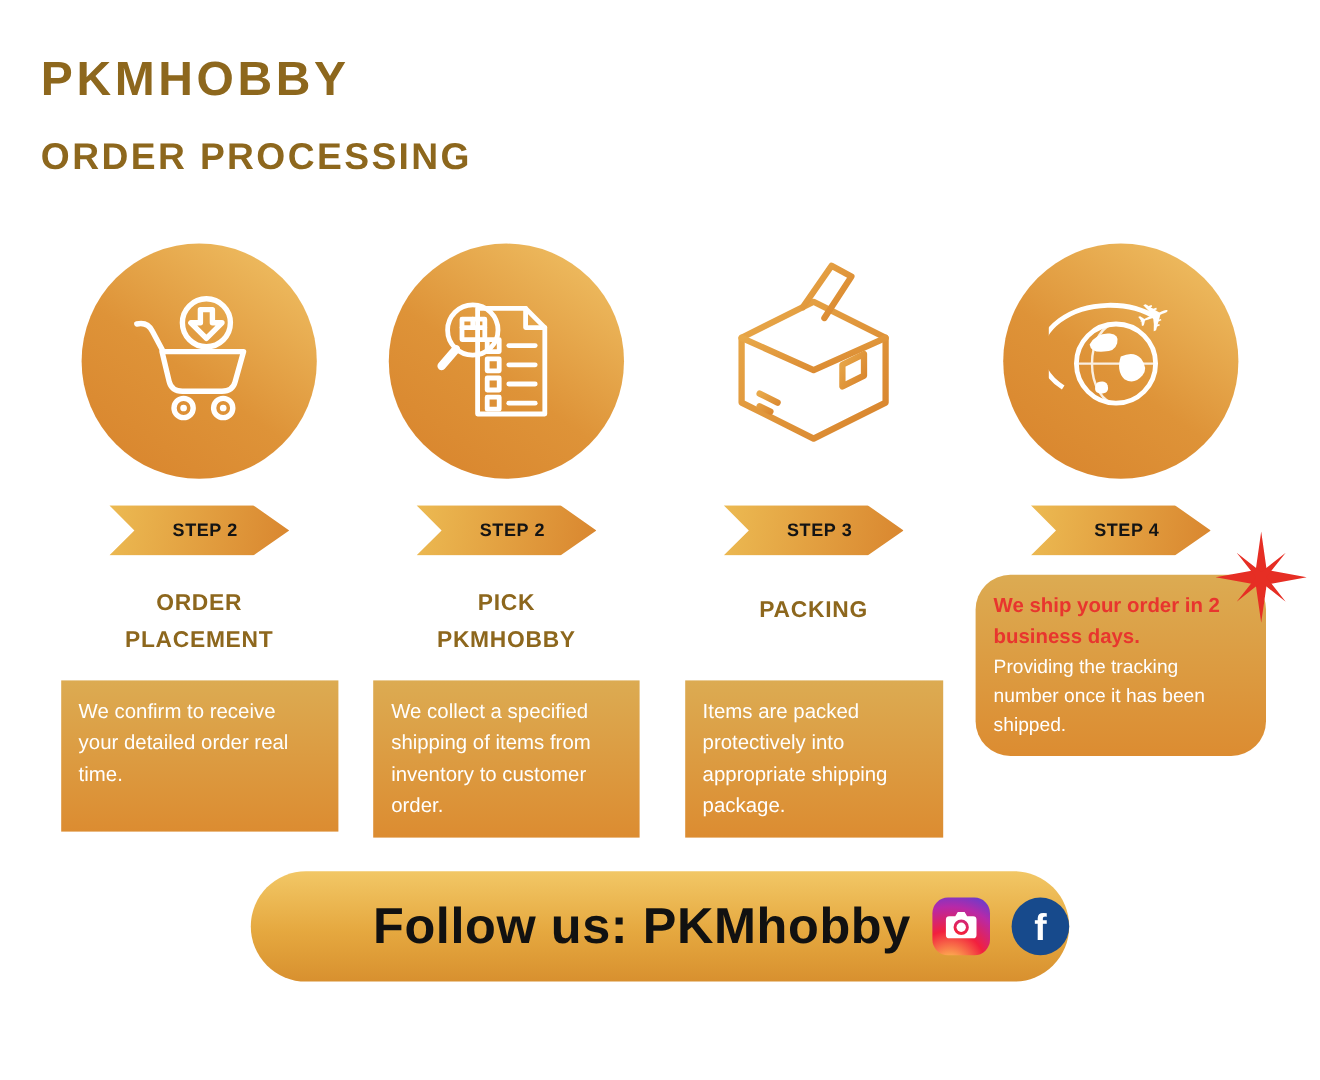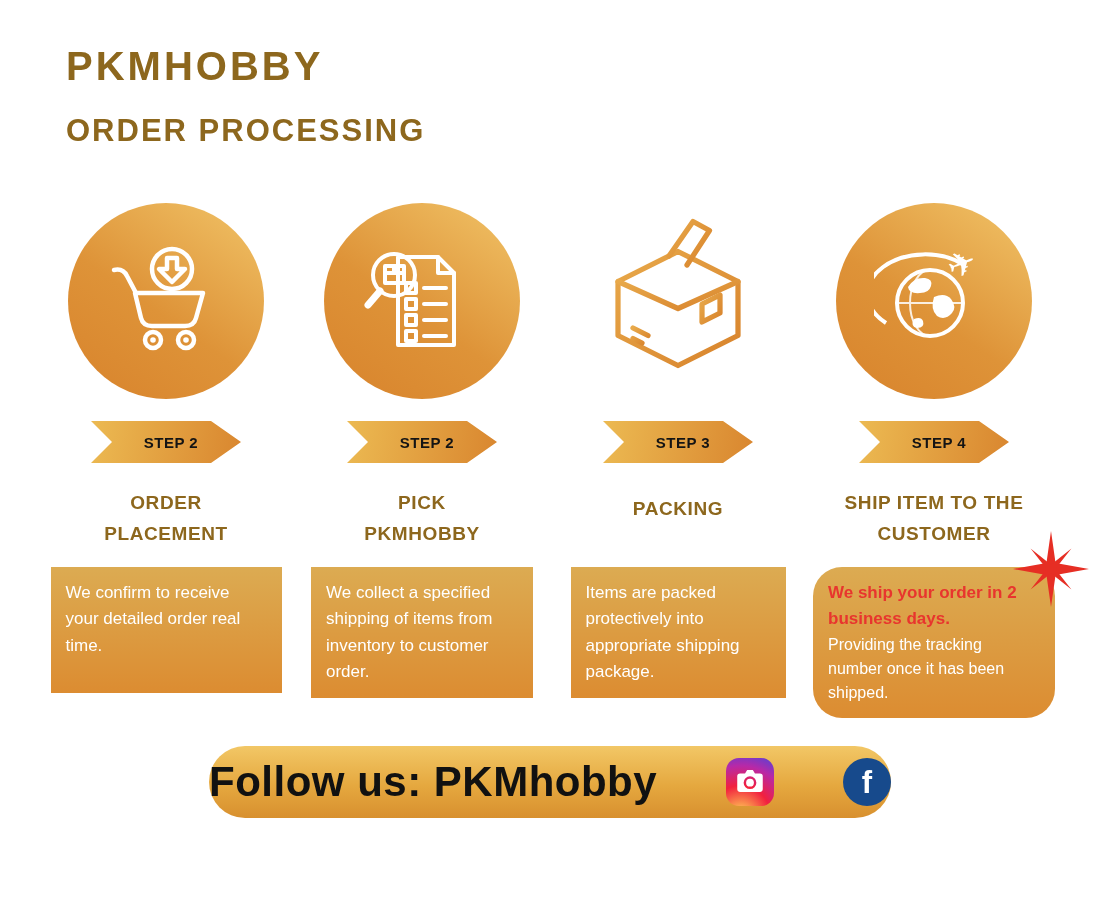--- a/index.html
+++ b/index.html
@@ -1,21 +1,21 @@
 <!DOCTYPE html>
 <html><head>
 <meta charset="utf-8">
 <style>
   * { margin:0; padding:0; box-sizing:border-box; }
   html,body { background:#ffffff; }
   body { font-family:"Liberation Sans", sans-serif; }
   .page { position:relative; width:1100px; height:900px; background:#ffffff; overflow:hidden; }
 
   
-  .header { padding:44px 0 0 66px; }
+  .header { padding:44px 0 0 34px; }
   .brand { font-size:40px; font-weight:800; letter-spacing:3px; color:#8d671d; }
   .subtitle { font-size:31px; font-weight:800; letter-spacing:2px; color:#8d671d; margin-top:24px; }
 
   
   .steps { display:grid; grid-template-columns:repeat(4,1fr); padding:0 42px; column-gap:8px; margin-top:54px; }
   .step-col { display:flex; flex-direction:column; align-items:center; }
 
   .icon-wrap { width:196px; height:196px; display:flex; align-items:center; justify-content:center; }
   .icon-circle { border-radius:50%; background:linear-gradient(215deg,#f1c468 0%, #de9338 55%, #d8832c 100%); }
   .icon-wrap svg.white-icon { width:120px; height:120px; }
@@ -46,23 +46,23 @@
   .step-col:nth-child(1) .desc { width:231px; min-height:126px; }
   .step-col:nth-child(2) .desc { width:222px; min-height:122px; }
   .step-col:nth-child(3) .desc { width:215px; min-height:126px; }
   .step-col:nth-child(4) .desc { width:242px; min-height:140px; position:relative; font-size:16px; line-height:1.5;border-radius:29px; }
   .desc-highlight { color:#e8352e; font-weight:bold; font-size:17px; display:block; margin-bottom:2px; }
 
   .starburst { position:absolute; top:-36px; right:-34px; width:76px; height:76px; }
 
   
   .footer {
-    margin:28px auto 0; width:682px; height:72px; border-radius:46px;
+    margin:28px auto 0; width:682px; height:92px; border-radius:46px;
     background:linear-gradient(180deg,#f2c766 0%, #e5a83f 55%, #d8902f 100%);
-    display:flex; align-items:center; justify-content:space-between; gap:18px;
+    display:flex; align-items:center; justify-content:flex-end; gap:18px;
   }
   .footer-text { font-size:42px; font-weight:800; color:#111111; letter-spacing:.5px; }
   .social { width:48px; height:48px; display:flex; align-items:center; justify-content:center; }
   .instagram {
     border-radius:13px;
     background:radial-gradient(circle at 30% 120%, #fec053 8%, #f2203e 45%, #b729a8 75%, #5342d6 100%);
   }
   .instagram svg { width:34px; height:34px; }
   .facebook { border-radius:50%; background:#174a8c; }
   .facebook span { color:#ffffff; font-weight:bold; font-size:31px; transform:translateY(1px); }
@@ -174,21 +174,20 @@
           </g>
           <path fill="#fff" d="M34 46 q6 -10 17 -9 q8 1 6 8 q-2 7 -11 7 q-11 1 -12 -6 z"></path>
           <path fill="#fff" d="M60 56 q11 -5 17 2 q6 8 1 14 q-7 8 -15 3 q-7 -7 -3 -19 z"></path>
           <path fill="#fff" d="M40 78 q7 -3 9 2 q2 7 -6 7 q-7 -1 -3 -9 z"></path>
           <text x="74" y="34" font-size="34" fill="#fff" transform="rotate(-22 90 24)">✈</text>
         </svg>
       </div>
       <div class="step-banner">
         <span>STEP 4</span>
       </div>
-      <div class="step-title">SHIP ITEM TO THE CUSTOMER</div>
       <div class="desc">
         <svg class="starburst" viewBox="0 0 100 100">
           <path fill="#e62e24" d="M50 0 L56 42 L100 50 L56 58 L50 100 L44 58 L0 50 L44 42 Z"></path>
           <path fill="#e62e24" d="M50 12 L54 46 L88 50 L54 54 L50 88 L46 54 L12 50 L46 46 Z" transform="rotate(45 50 50)"></path>
         </svg>
         <span class="desc-highlight">We ship your order in 2 business days.</span>
         <span>Providing the tracking number once it has been shipped.</span>
       </div>
     </div>
 

